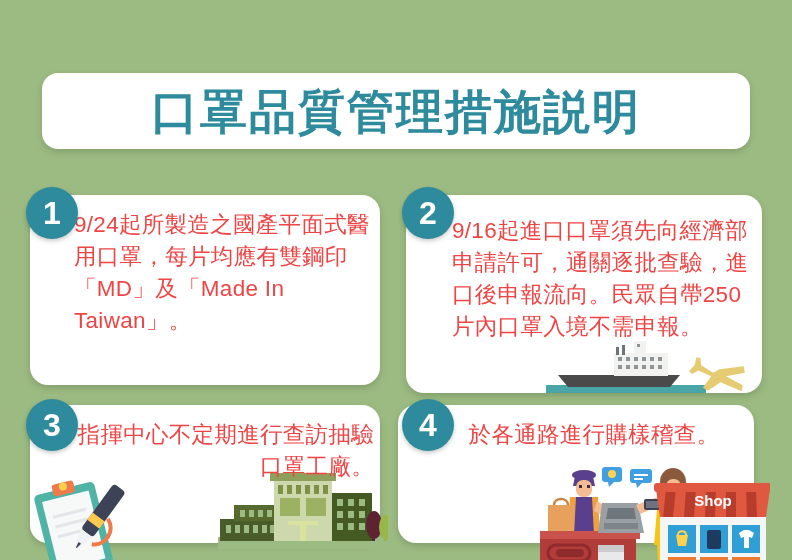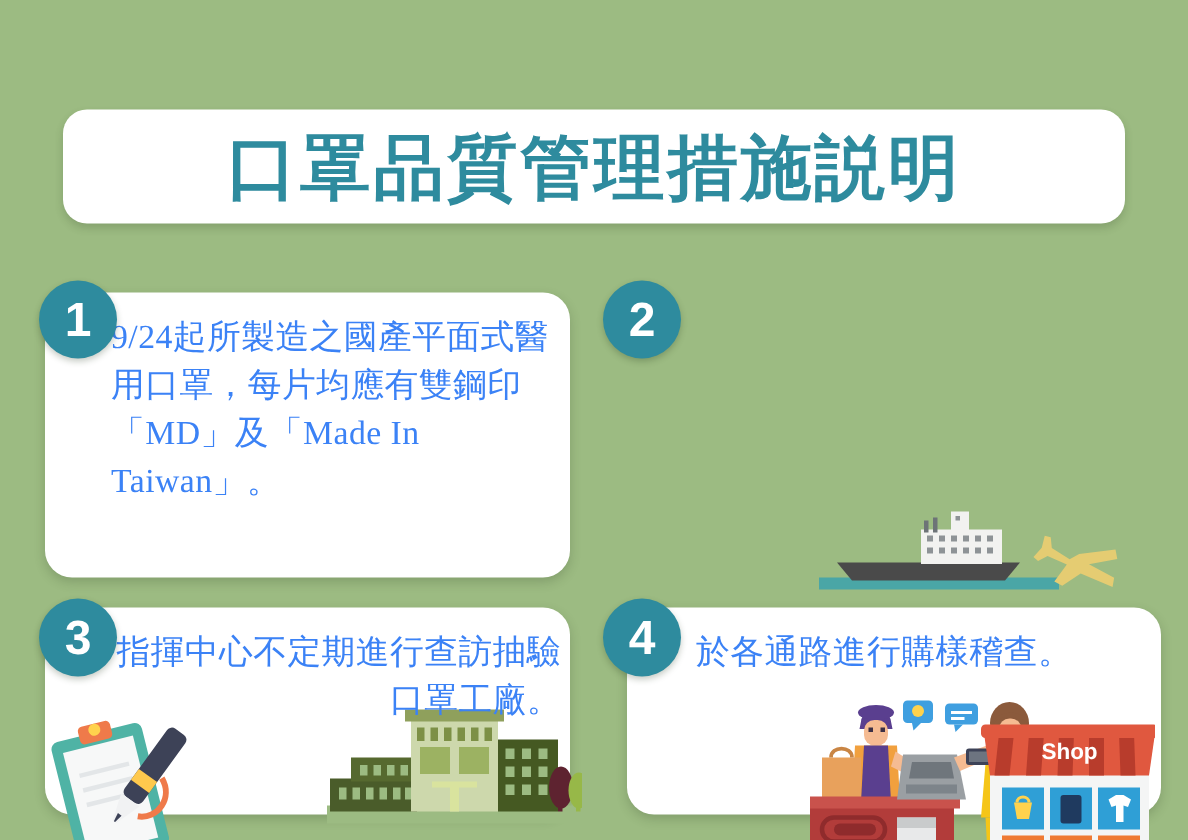--- a/index.html
+++ b/index.html
@@ -52,26 +52,26 @@
   .card {
     position: absolute;
     background: #ffffff;
     border-radius: 18px;
     box-shadow: 0 3px 7px rgba(40, 60, 30, 0.22);
     overflow: hidden;
   }
   #card-1 { left: 30px;  top: 148px; width: 350px; height: 190px; }
   #card-2 { left: 406px; top: 148px; width: 356px; height: 198px; }
   #card-3 { left: 30px;  top: 358px; width: 350px; height: 138px; text-align: right; }
-  #card-4 { left: 418px; top: 358px; width: 356px; height: 138px; }
+  #card-4 { left: 398px; top: 358px; width: 356px; height: 138px; text-align: center; }
 
   .card-text {
     position: absolute;
-    color: #3b82f6;
-    font-family: Liberation Serif, serif;
+    color: #ef4444;
+    font-family: Liberation Sans, sans-serif;
     font-size: 22.5px;
     line-height: 1.42;
     letter-spacing: 0.3px;
     z-index: 5;
   }
   #card-1 .card-text { left: 44px; top: 14px; width: 300px; }
   #card-2 .card-text { left: 46px; top: 20px; width: 300px; }
   #card-3 .card-text { left: 44px; top: 14px; width: 300px; }
   #card-4 .card-text { left: 46px; top: 14px; width: 300px; }
 
@@ -126,20 +126,23 @@
 
   <div class="title-card">
     <div class="title-text">口罩品質管理措施説明</div>
   </div>
 
   <div class="card" id="card-1">
     <div class="card-text">9/24起所製造之國產平面式醫用口罩，每片均應有雙鋼印「MD」及「Made In Taiwan」。</div>
 
   </div>
 
+  <div class="card" id="card-2">
+    <div class="card-text">9/16起進口口罩須先向經濟部申請許可，通關逐批查驗，進口後申報流向。民眾自帶250片內口罩入境不需申報。</div>
+  </div>
 
   <svg class="illus" id="illus-ship" width="234" height="62" viewBox="0 0 234 62">
     <rect x="18" y="46" width="160" height="8" fill="#4aa6a6"></rect>
     <path d="M30 36 L152 36 L142 48 L40 48 Z" fill="#4a4a4a"></path>
     <rect x="86" y="14" width="54" height="23" fill="#f2f2f0"></rect>
     <rect x="90" y="18" width="4" height="4" fill="#8e9396"></rect>
     <rect x="98" y="18" width="4" height="4" fill="#8e9396"></rect>
     <rect x="106" y="18" width="4" height="4" fill="#8e9396"></rect>
     <rect x="114" y="18" width="4" height="4" fill="#8e9396"></rect>
     <rect x="122" y="18" width="4" height="4" fill="#8e9396"></rect>

